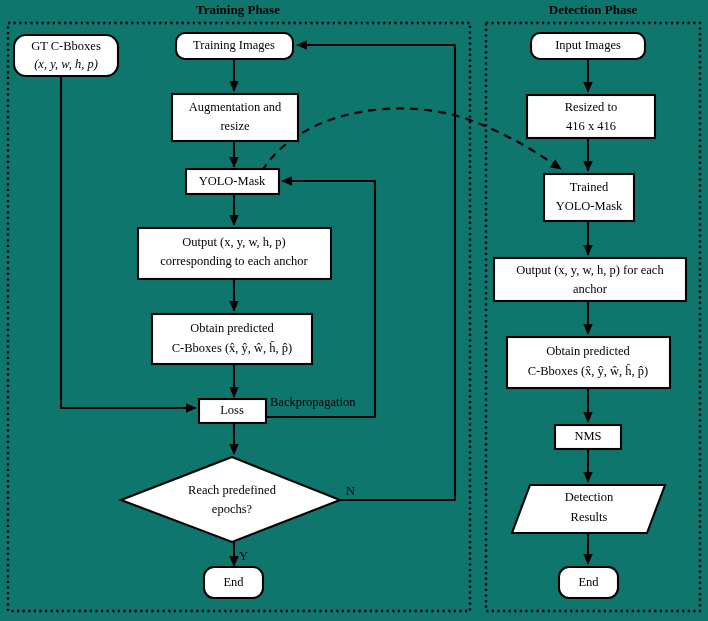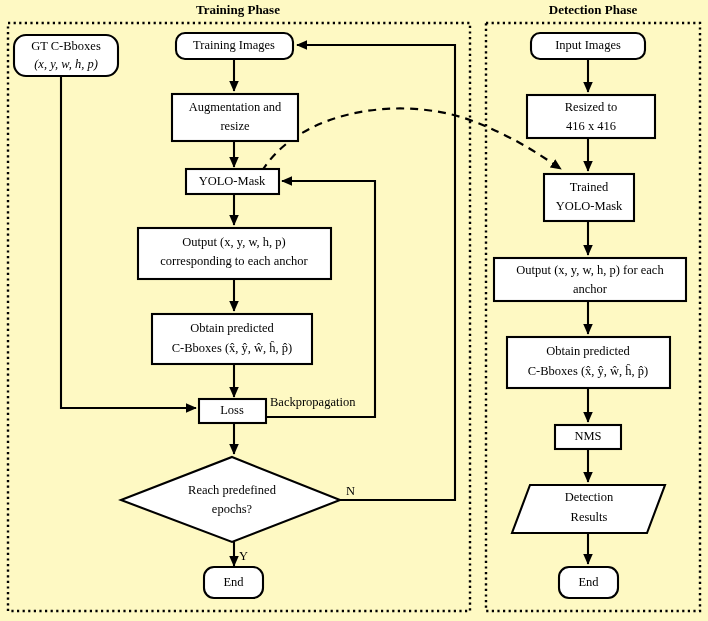--- a/index.html
+++ b/index.html
@@ -4,21 +4,21 @@
 <style>
   html, body {
     margin: 0;
     padding: 0;
     background: #ffffff;
   }
   #page {
     position: relative;
     width: 708px;
     height: 621px;
-    background: #fef9c3;
+    background: #0f766e;
     font-family: "Liberation Serif", "DejaVu Serif", serif;
     overflow: hidden;
   }
   svg.flow {
     position: absolute;
     left: 0;
     top: 0;
     width: 708px;
     height: 621px;
   }

